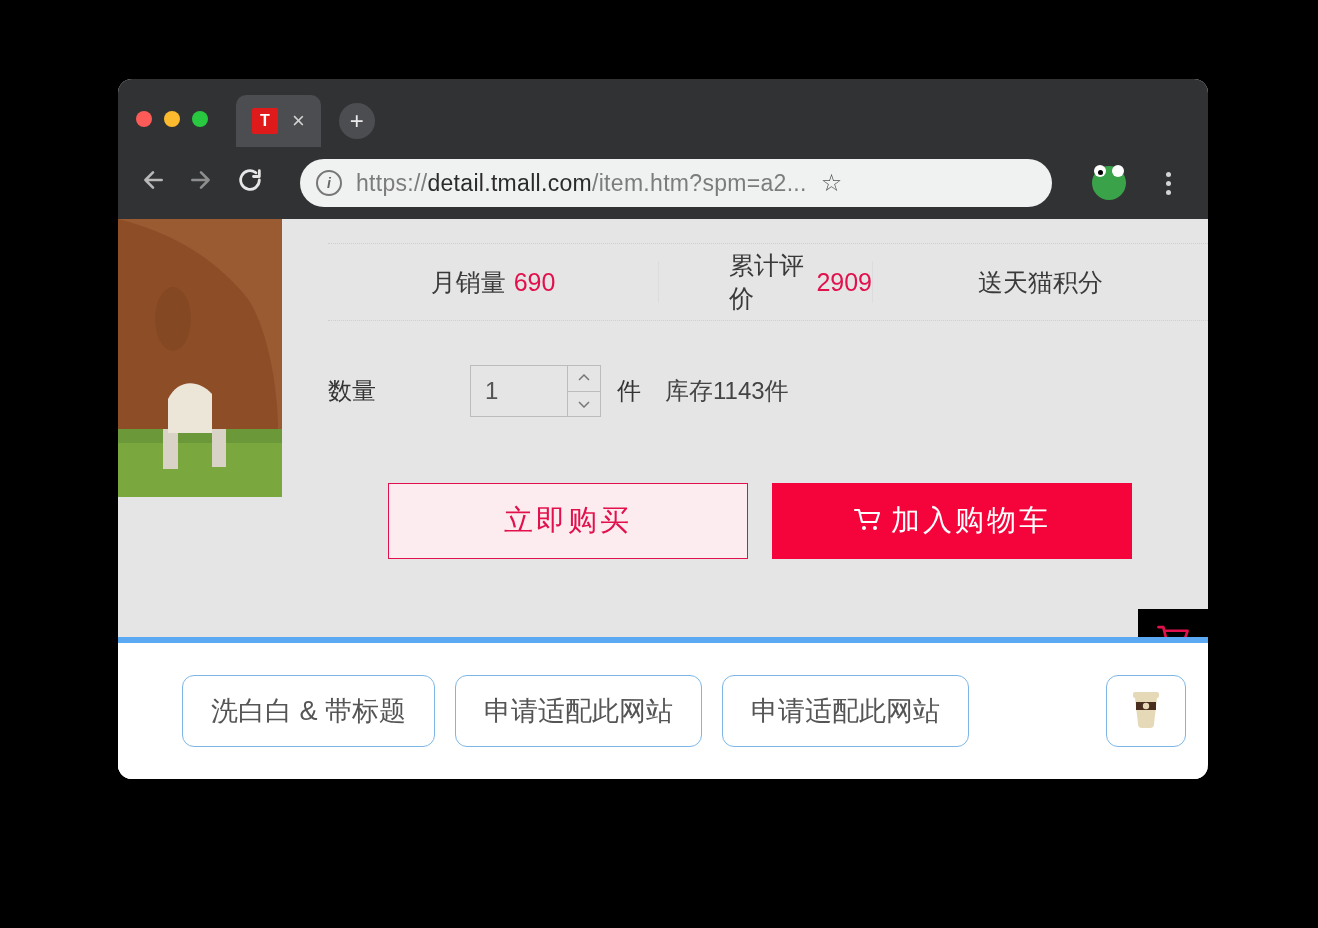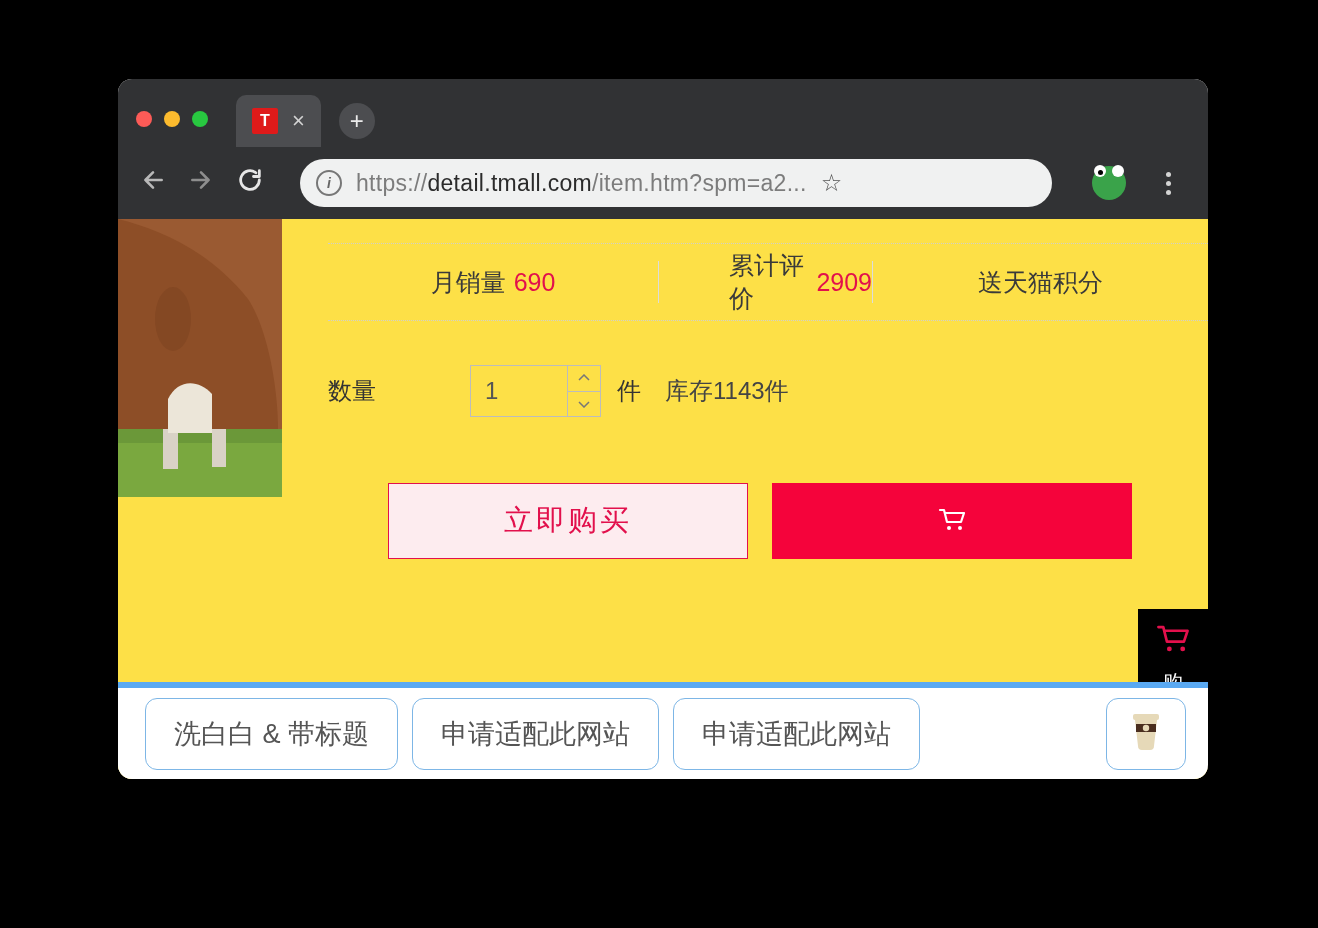--- a/index.html
+++ b/index.html
@@ -38,21 +38,21 @@
   .url b{color:#2b2b2b;font-weight:500}
   .star{font-size:24px;color:#555}
   .frog{width:34px;height:34px;border-radius:50%;background:#3aa34a;position:relative;display:flex;align-items:center;justify-content:center;margin-left:18px}
   .frog::before,.frog::after{content:"";position:absolute;width:12px;height:12px;border-radius:50%;background:#fff;top:-1px}
   .frog::before{left:2px}.frog::after{right:2px}
   .frog .p{width:5px;height:5px;background:#000;border-radius:50%;position:absolute}
   .frog .p.l{left:5.5px;top:4px}.frog .p.r{right:5.5px;top:4px}
   .kebab{display:flex;flex-direction:column;gap:4px;margin-left:18px}
   .kebab span{width:5px;height:5px;border-radius:50%;background:#d4d4d4}
   
-  .page{height:calc(100% - 140px);position:relative;background:#fde047;overflow:hidden}
+  .page{height:calc(100% - 140px);position:relative;background:#e5e5e5;overflow:hidden}
   .product-img{position:absolute;left:0;top:0;width:164px;height:278px;overflow:hidden}
   .product-img svg{display:block}
   .content{position:absolute;left:210px;right:0;top:0}
   .stats{border-top:1px dotted var(--border-gray);border-bottom:1px dotted var(--border-gray);
          display:flex;height:76px;align-items:center;margin-top:24px;font-size:25px;color:#3a3a3a}
   .stat{flex:0 0 335px;display:flex;align-items:center;justify-content:center;gap:8px}
   .stat:nth-child(1){flex:0 0 330px}
   .stat:nth-child(3){flex:1;justify-content:space-between;padding-left:70px}
   .divider{width:1px;height:42px;background:#dcdcdc}
   .num{font-weight:400;color:var(--red)}
@@ -68,21 +68,21 @@
   .btn{height:76px;width:360px;display:flex;align-items:center;justify-content:center;font-size:29px;letter-spacing:3px;box-sizing:border-box}
   .btn.buy{border:1.5px solid var(--red);background:#fdecef;color:var(--red)}
   .btn.cart{background:#f5033b;color:#fff;gap:10px}
   .chev-up{position:absolute;left:50%;transform:translateX(-50%);bottom:22px;width:42px;height:42px;border:1.5px solid #aaa;border-radius:50%;display:flex;align-items:center;justify-content:center;flex-direction:column}
   .chev-up svg{display:block}
   
   .float-cart{position:absolute;right:0;top:390px;width:70px;background:#000;color:#fff;display:flex;flex-direction:column;align-items:center;padding:14px 0 18px;font-size:20px;line-height:1.4}
   .float-cart svg{margin-bottom:8px}
   
   .blue-line{height:6px;background:var(--blue-line);width:100%}
-  .ext-bar{background:#fff;height:91px;display:flex;align-items:center;gap:14px;padding-left:27px;padding-right:22px}
+  .ext-bar{background:#fff;height:136px;display:flex;align-items:center;gap:20px;padding-left:64px;padding-right:22px}
   .ext-btn{height:70px;border:1.5px solid var(--blue-border);border-radius:12px;display:flex;align-items:center;justify-content:center;padding:0 28px;font-size:27px;color:#555}
   .ext-btn.small{padding:0;width:78px}
   .spacer{flex:1}
 </style>
 </head>
 <body>
 
 <div class="window">
 
   <div class="titlebar">
@@ -187,20 +187,21 @@
       <div class="btns">
         <div class="btn buy">立即购买</div>
         <div class="btn cart">
           <span>
             <svg width="28" height="24" viewBox="0 0 28 24">
               <path d="M2 3h4l3 12h14l3-9H8" fill="none" stroke="#fff" stroke-width="2.2" stroke-linecap="round" stroke-linejoin="round"></path>
               <circle cx="11" cy="21" r="2" fill="#fff"></circle>
                 <circle cx="22" cy="21" r="2" fill="#fff"></circle>
             </svg>
           </span>
+          <span>加入购物车</span>
         </div>
       </div>
     </div>
 
     <div class="float-cart">
       <span>
         <svg width="34" height="30" viewBox="0 0 28 24">
           <path d="M2 3h4l3 12h14l3-9H8" fill="none" stroke="#e2104c" stroke-width="2.2" stroke-linecap="round" stroke-linejoin="round"></path>
           <circle cx="11" cy="21" r="2" fill="#e2104c"></circle>
             <circle cx="22" cy="21" r="2" fill="#e2104c"></circle>

